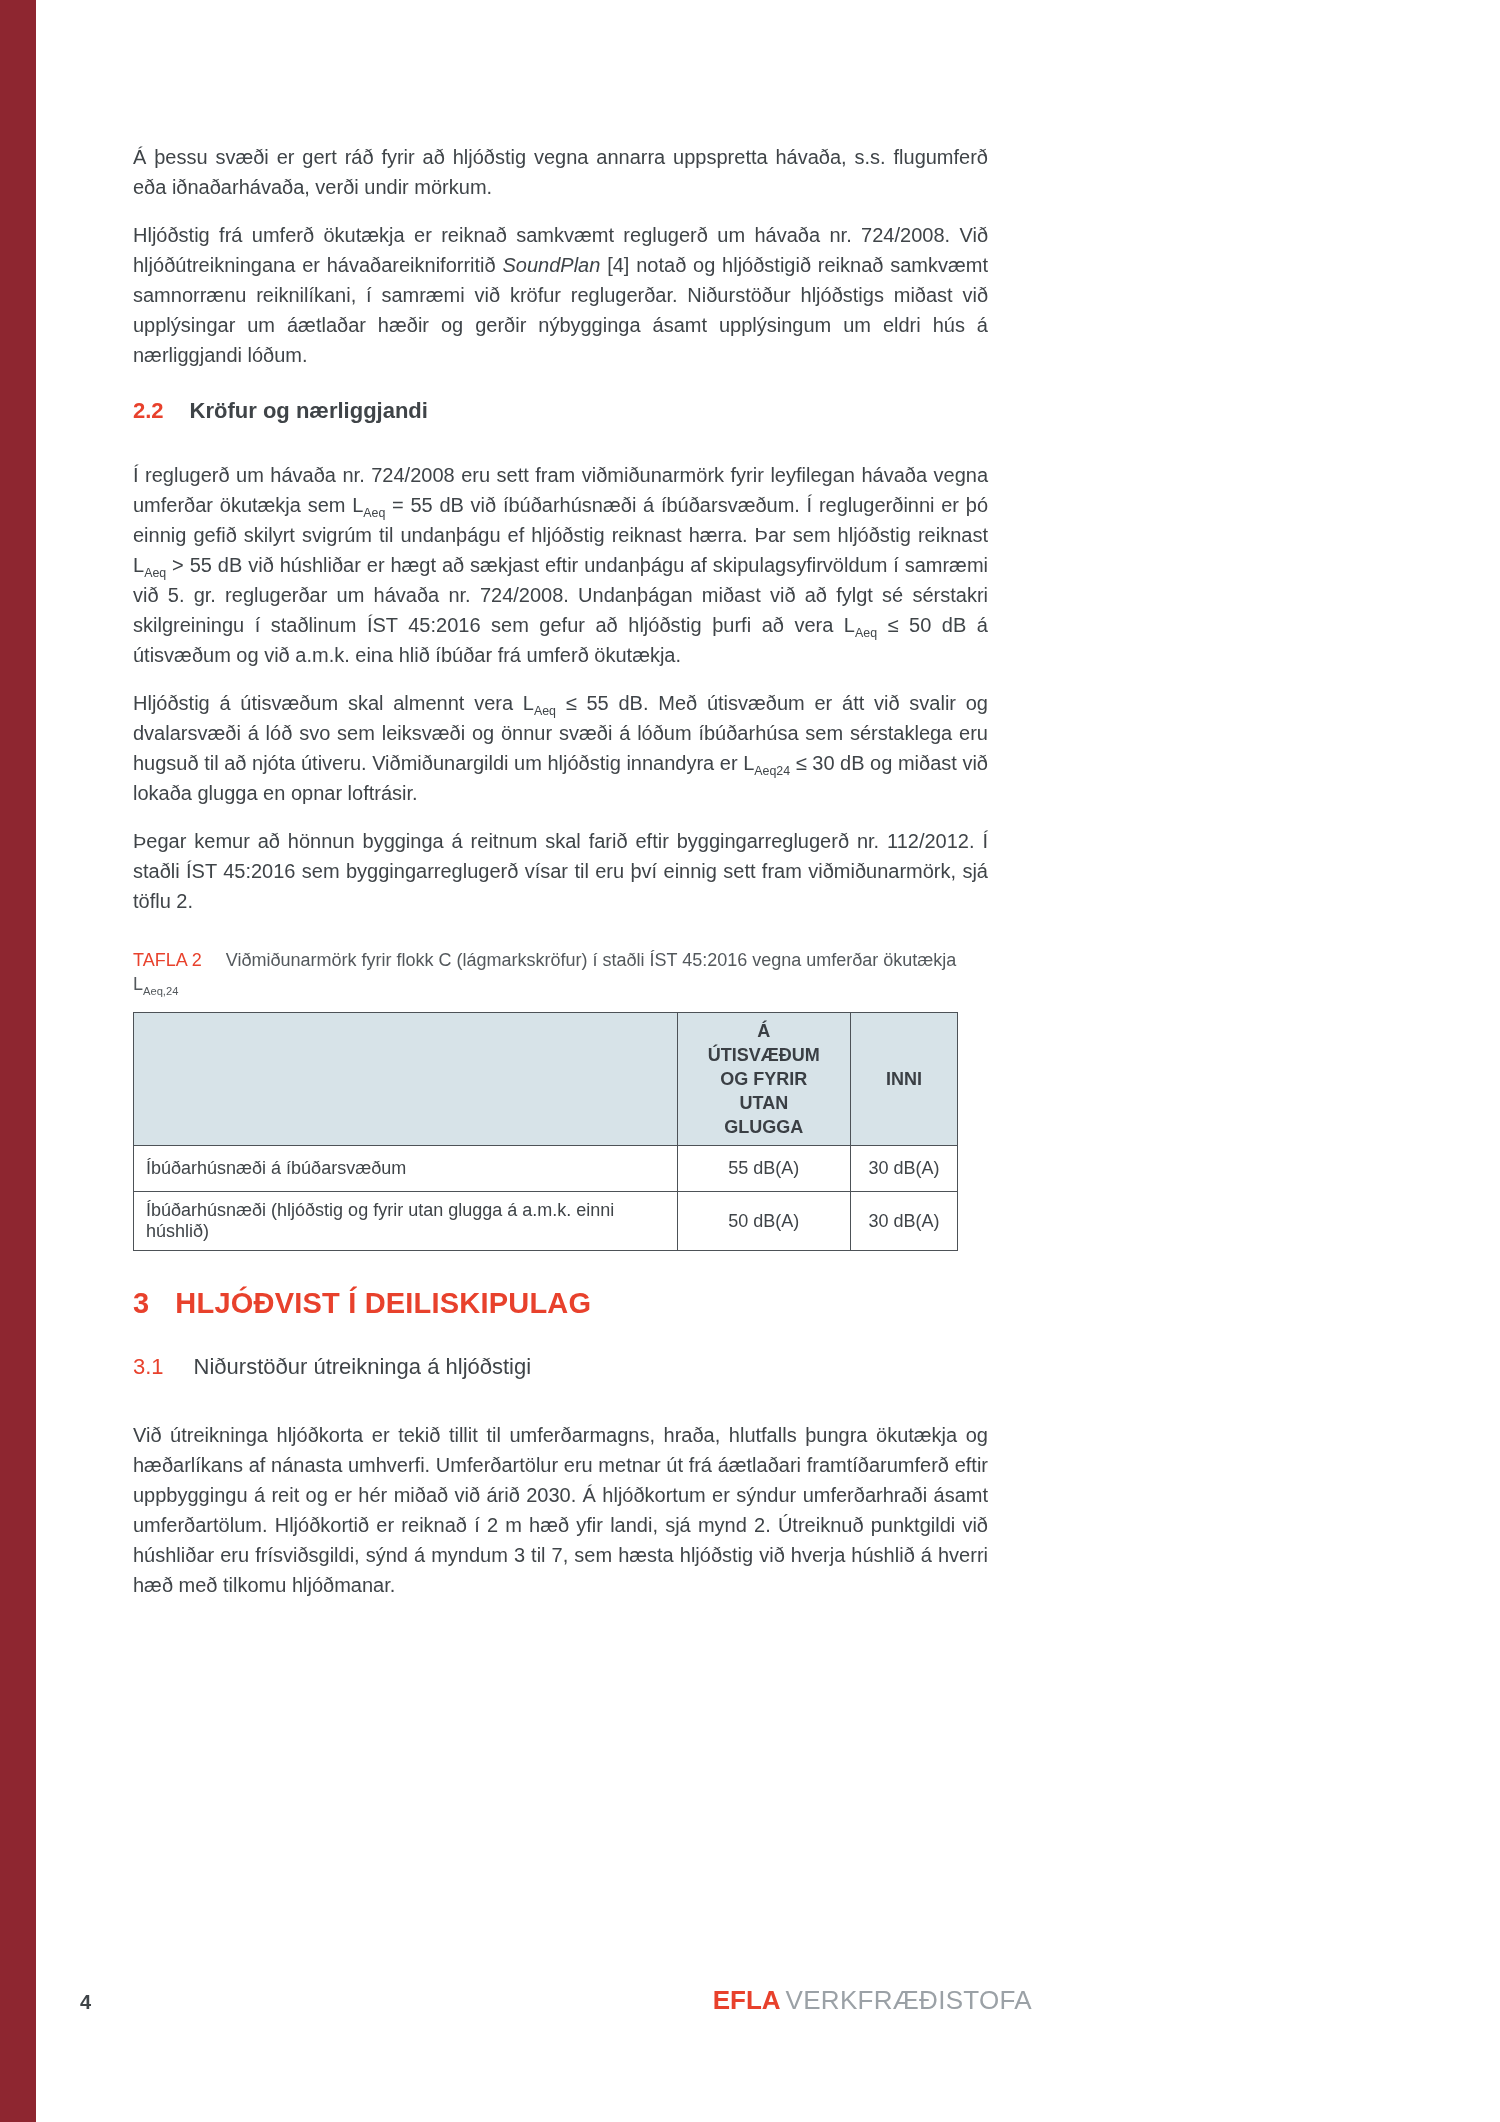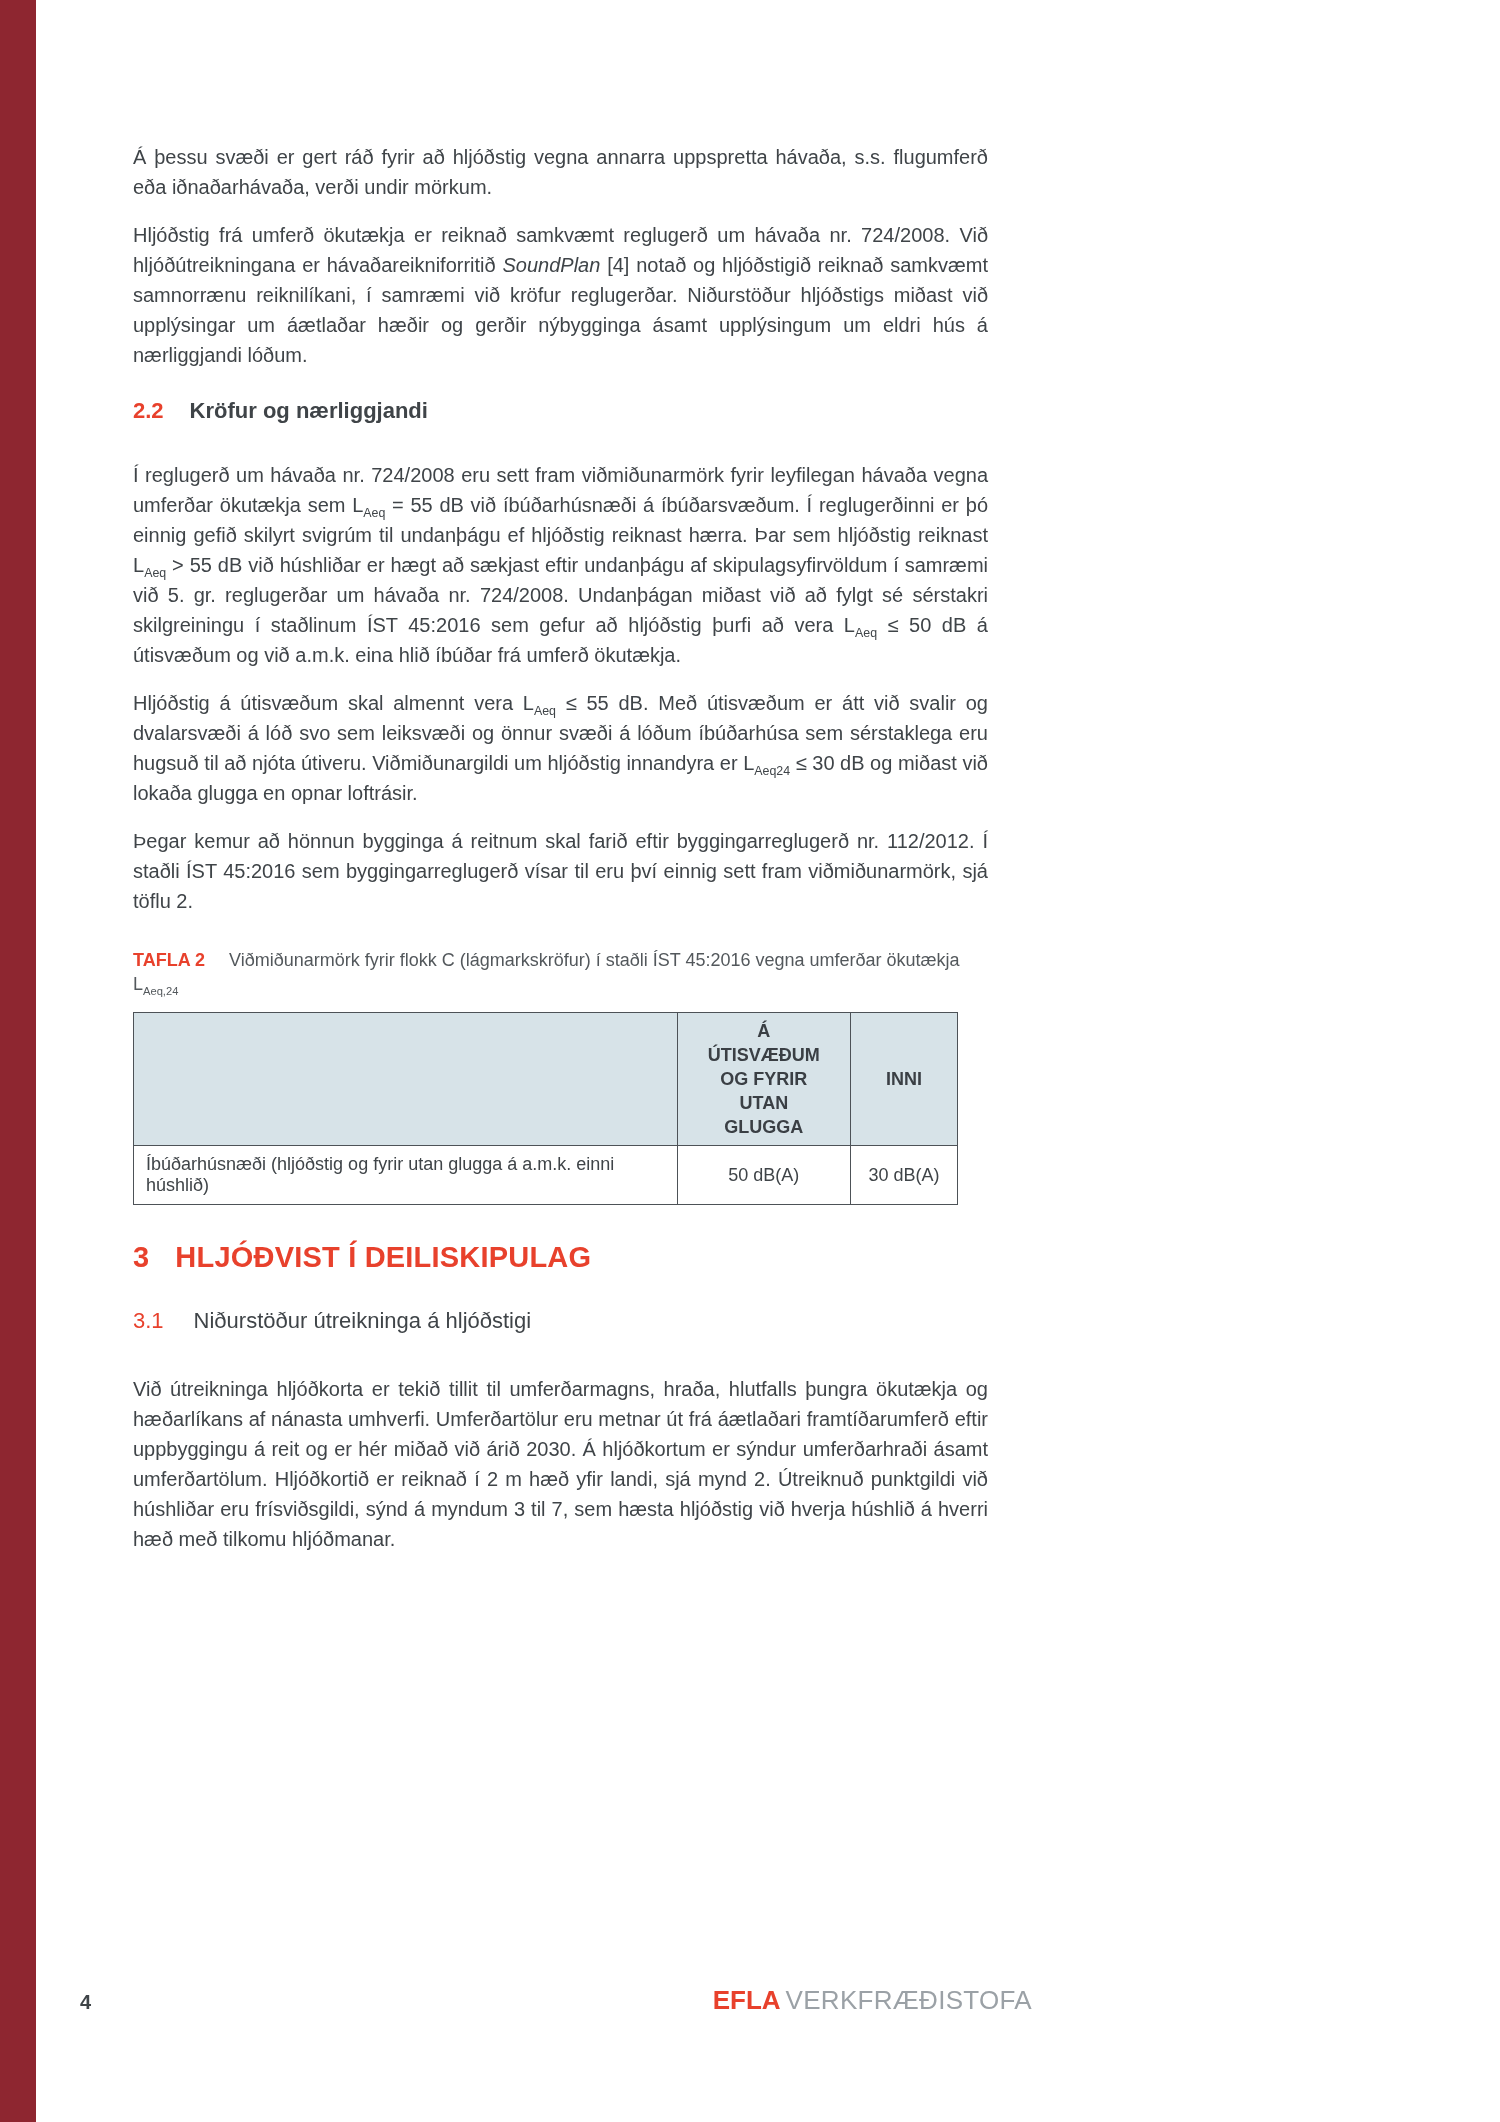--- a/index.html
+++ b/index.html
@@ -14,21 +14,21 @@
   p.body { font-size:20px; line-height:30px; text-align:justify; margin:0 0 18px 0; }
   sub { font-size:0.62em; line-height:0; }
   em { font-style:italic; }
   .sec-h2 { margin:28px 0 36px 0; font-size:22px; font-weight:bold; color:var(--text, #3f4448); }
   .sec-h2 .num { color:var(--accent, #e8412c); margin-right:26px;margin-top:27px; }
   .sec-h1 { margin:36px 0 34px 0; font-size:29px; font-weight:bold; color:var(--accent, #e8412c); letter-spacing:0.2px; }
   .sec-h1 .num { margin-right:26px; }
   .sec-h31 { margin:0 0 40px 0; font-size:22px; font-weight:normal; color:var(--text, #3f4448); }
   .sec-h31 .num { color:var(--accent, #e8412c); margin-right:30px; }
   .caption { margin:32px 0 16px 0; font-size:18px; line-height:24px; color:#53585c; }
-  .caption .cap-label { color:var(--accent, #e8412c); font-weight:bold; margin-right:24px; }
+  .caption .cap-label { color:var(--accent, #e8412c); font-weight:normal; margin-right:24px; }
   table.limits { border-collapse:collapse; width:825px; table-layout:fixed; }
   table.limits th, table.limits td { border:1px solid var(--border, #4d5257); }
   table.limits thead th {
     background:var(--table-header-bg, #d7e3e8);
     font-size:18px; line-height:24px; font-weight:bold; color:#3a3f44;
     text-align:center; vertical-align:middle; padding:6px 24px; height:60px;
   }
   table.limits td { font-size:18px; color:var(--text, #3f4448); vertical-align:middle; height:46px; padding:8px 12px; }
   td.c1, th.c1 { width:66%; text-align:left; }
   td.c2, th.c2 { width:21%; text-align:center; }
@@ -70,20 +70,25 @@
   <table class="limits">
     <thead>
       <tr>
         <th class="c1"></th>
         <th class="c2">Á ÚTISVÆÐUM OG FYRIR UTAN GLUGGA</th>
         <th class="c3">INNI</th>
       </tr>
     </thead>
     <tbody>
       <tr>
+        <td class="c1">Íbúðarhúsnæði á íbúðarsvæðum</td>
+        <td class="c2">55 dB(A)</td>
+        <td class="c3">30 dB(A)</td>
+      </tr>
+      <tr>
         <td class="c1">Íbúðarhúsnæði (hljóðstig og fyrir utan glugga á a.m.k. einni húshlið)</td>
         <td class="c2">50 dB(A)</td>
         <td class="c3">30 dB(A)</td>
       </tr>
     </tbody>
   </table>
 
   <h1 class="sec-h1">
     <span class="num">3</span><span>HLJÓÐVIST Í DEILISKIPULAG</span>
   </h1>

